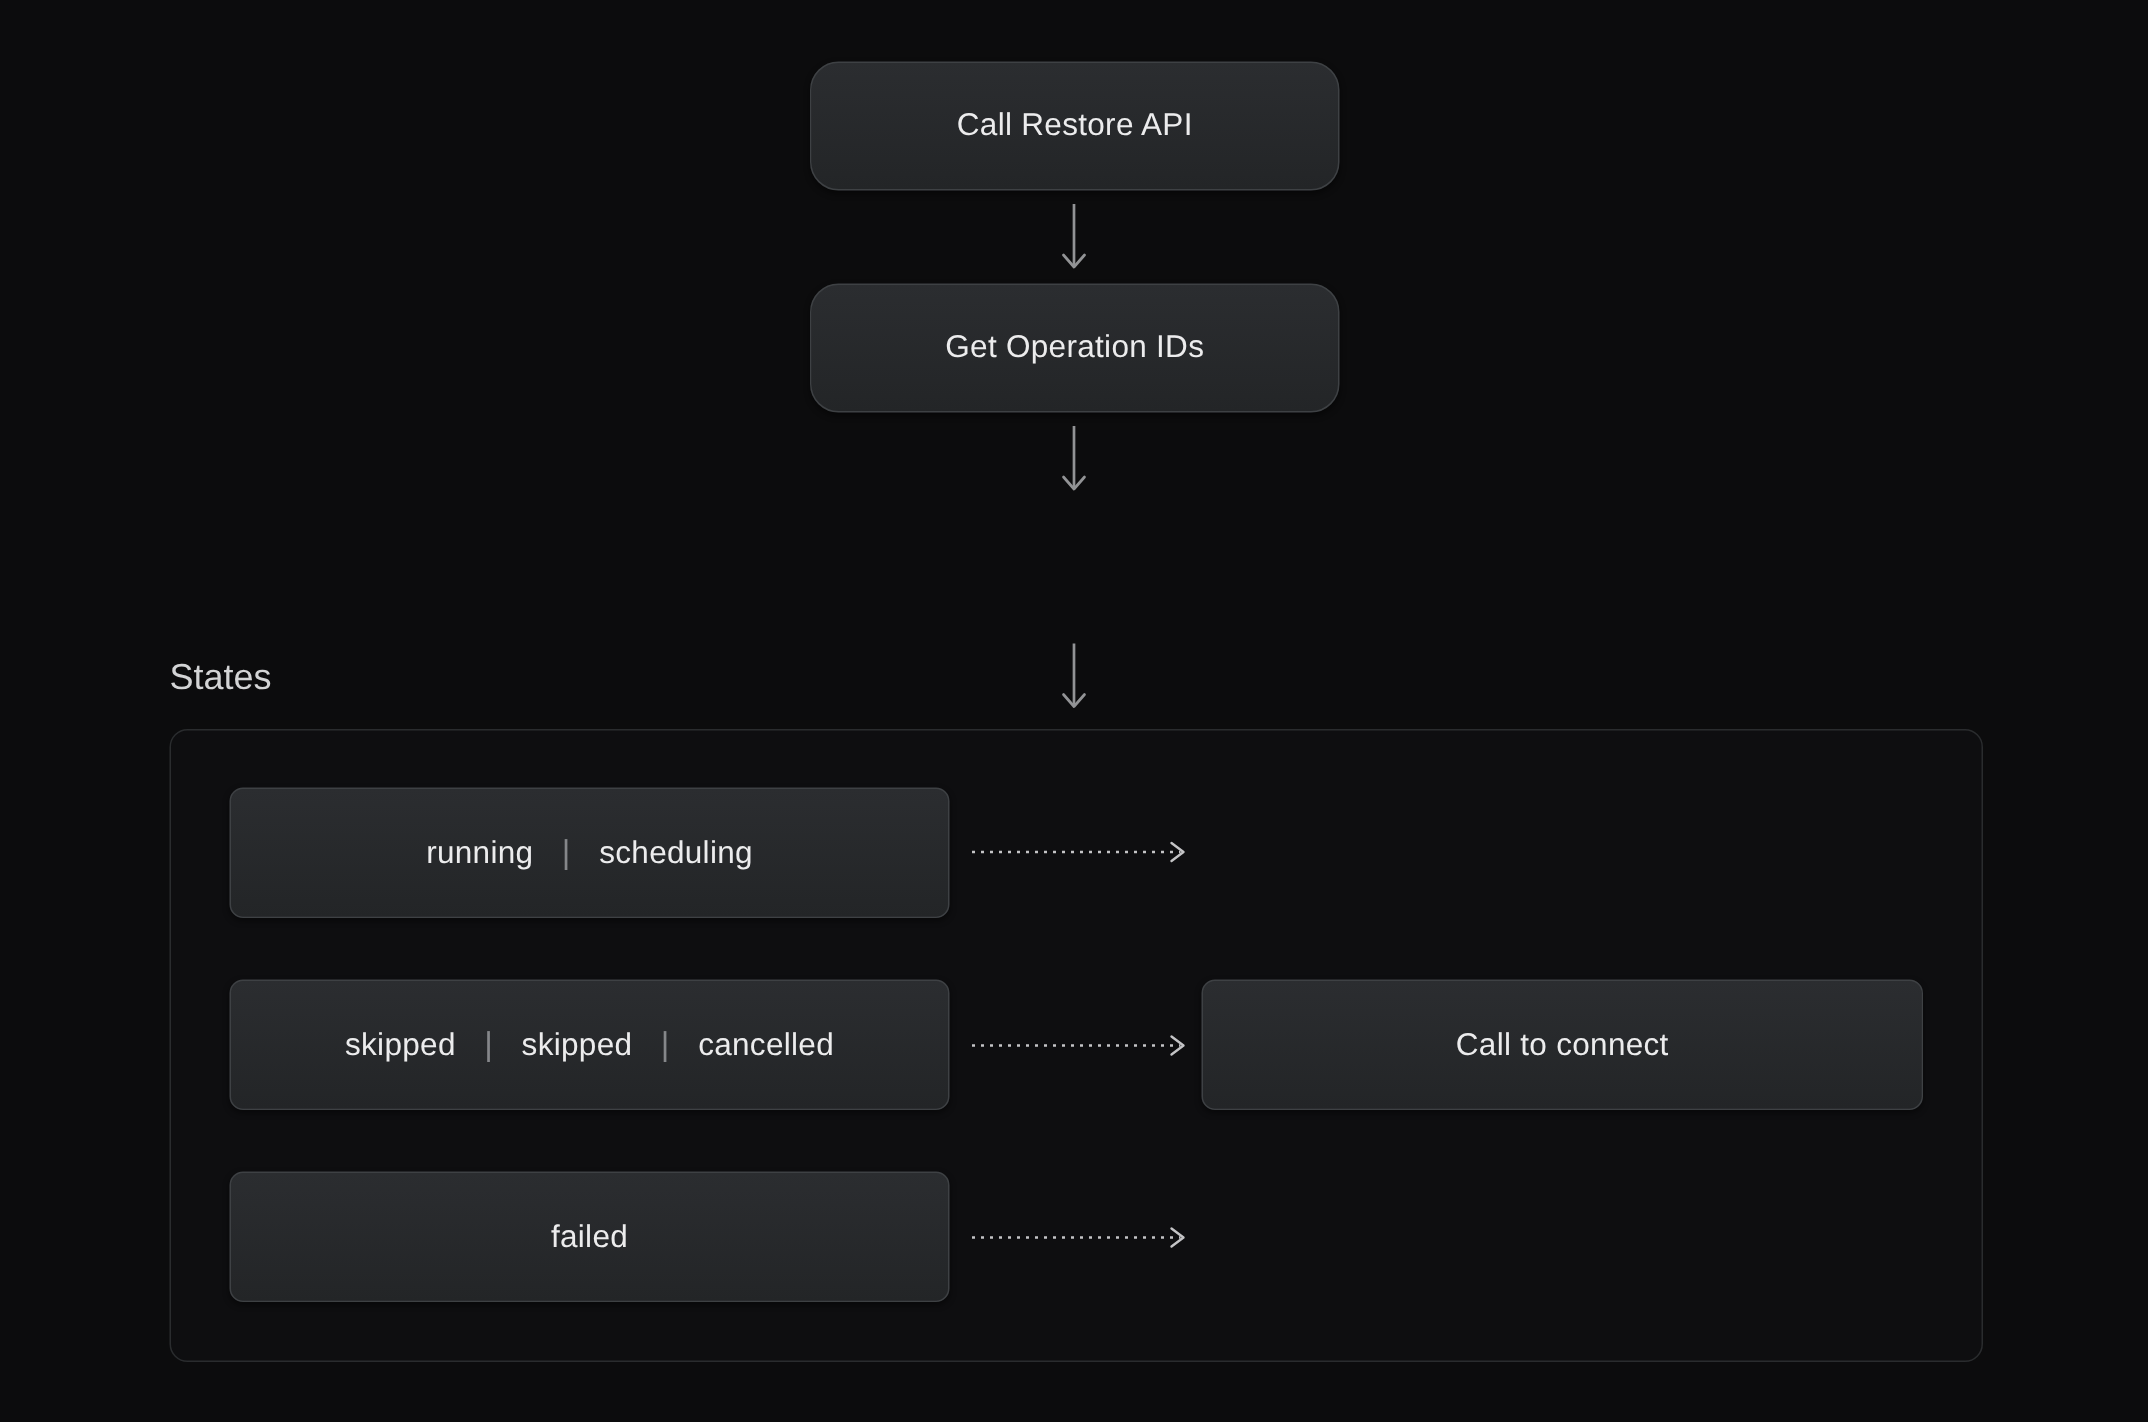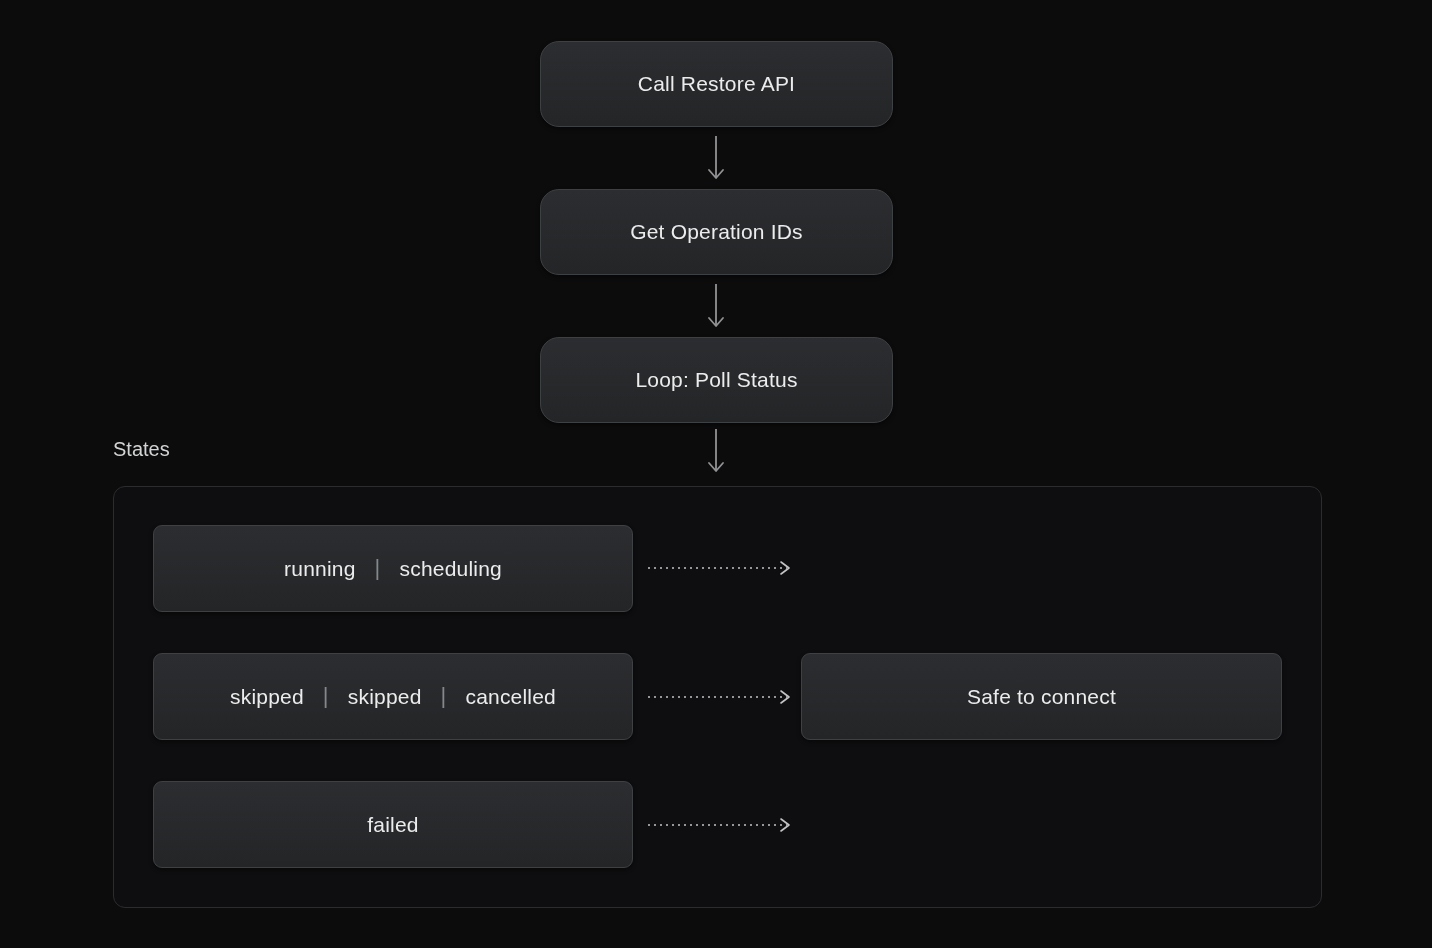--- a/index.html
+++ b/index.html
@@ -53,21 +53,21 @@
     color: var(--arrow);
   }
   #v-arrow-1 { top: 134px; }
   #v-arrow-2 { top: 282px; }
   #v-arrow-3 { top: 427px; }
 
   .states-label {
     position: absolute;
     left: 113px;
     top: 438px;
-    font-size: 20px;
+    font-size: 24px;
     color: var(--label);
   }
   .states-container {
     position: absolute;
     left: 113px;
     top: 486px;
     width: 1209px;
     height: 422px;
     background: var(--container-fill);
     border: 1px solid var(--container-border);
@@ -133,23 +133,20 @@
     <span>Get Operation IDs</span>
   </div>
 
   <div class="v-arrow" id="v-arrow-2">
     <svg viewBox="0 0 22 52" fill="none" stroke="currentColor" stroke-width="1.8">
       <line x1="11" y1="2" x2="11" y2="43"></line>
       <polyline points="4,36 11,44 18,36" stroke-linecap="round" stroke-linejoin="round"></polyline>
     </svg>
   </div>
 
-  <div class="flow-box" id="flow-step-3">
-    <span>Loop: Poll Status</span>
-  </div>
 
   <div class="v-arrow" id="v-arrow-3">
     <svg viewBox="0 0 22 52" fill="none" stroke="currentColor" stroke-width="1.8">
       <line x1="11" y1="2" x2="11" y2="43"></line>
       <polyline points="4,36 11,44 18,36" stroke-linecap="round" stroke-linejoin="round"></polyline>
     </svg>
   </div>
 
   <div class="states-label">States</div>
 
@@ -174,21 +171,21 @@
       <span class="sep">|</span>
       <span>cancelled</span>
     </div>
     <div class="h-arrow row-2">
       <svg viewBox="0 0 152 18" fill="none" stroke="currentColor" stroke-width="1.6">
         <line x1="2" y1="9" x2="141" y2="9" stroke-dasharray="2 4"></line>
         <polyline points="135,3 143,9 135,15" stroke-linecap="round" stroke-linejoin="round"></polyline>
       </svg>
     </div>
     <div class="state-box right row-2">
-      <span>Safe to connect</span>
+      <span>Call to connect</span>
     </div>
 
     <div class="state-box left row-3">
       <span>failed</span>
     </div>
     <div class="h-arrow row-3">
       <svg viewBox="0 0 152 18" fill="none" stroke="currentColor" stroke-width="1.6">
         <line x1="2" y1="9" x2="141" y2="9" stroke-dasharray="2 4"></line>
         <polyline points="135,3 143,9 135,15" stroke-linecap="round" stroke-linejoin="round"></polyline>
       </svg>

